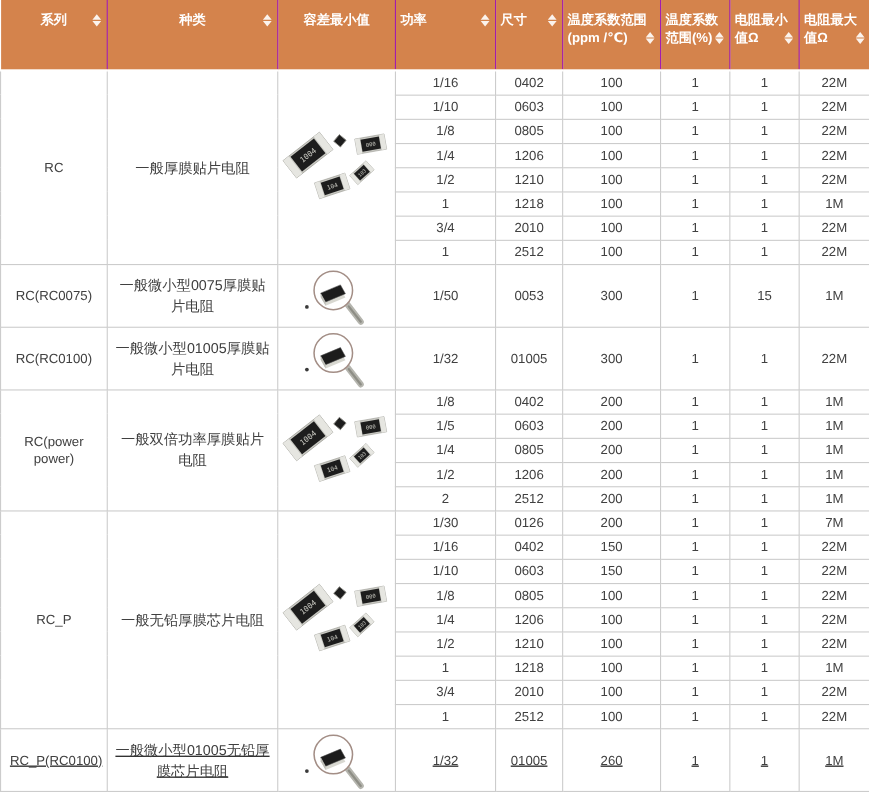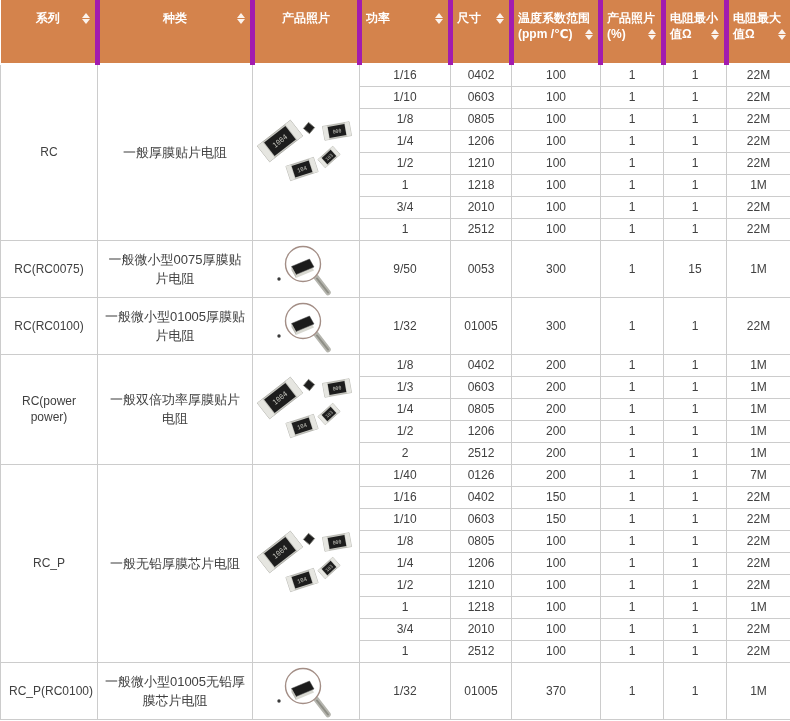--- a/index.html
+++ b/index.html
@@ -21,21 +21,21 @@
 
   thead th {
     background:#D4834C;
     color:#ffffff;
     font-size:12px;
     font-weight:bold;
     vertical-align:top;
     height:64px;
     padding:10px 4px 4px 4px;
     box-sizing:border-box;
-    border-right:5px solid #a21caf;
+    border-right:1px solid #a21caf;
     border-bottom:2px solid #ffffff;
     text-align:left;
     cursor:pointer;
   }
   thead th:last-child { border-right:none; }
   thead th.center { text-align:center; }
   .th-inner { position:relative; display:block; line-height:16px; }
   .sort-icon {
     position:absolute; right:1px; bottom:1px;
     width:8px; height:13px; display:inline-block;
@@ -52,21 +52,21 @@
     font-size:12px;
     color:#404040;
     text-align:center;
     vertical-align:middle;
     padding:0 2px;
     box-sizing:border-box;
     background:#ffffff;
   }
   tr.data-row   { height:22px; }
   tr.single-row { height:56px; }
-  tr.single-row.last { height:57px; }
+  tr.single-row.last { height:57px;text-decoration:underline; }
   td.series-cell { font-size:12px; padding:4px 8px; line-height:16px; }
   td.type-cell   { font-size:13px; padding:0 6px; line-height:19px; }
   td.photo-cell  { padding:0; }
   td.photo-cell svg { display:block; margin:0 auto; }
 </style>
 </head>
 <body>
 
 <div class="page">
   <table class="spec">
@@ -83,33 +83,33 @@
     </colgroup>
     <thead>
       <tr>
           <th class="center">
             <span class="th-inner"><span>系列</span><span class="sort-icon"></span></span>
           </th>
           <th class="center">
             <span class="th-inner"><span>种类</span><span class="sort-icon"></span></span>
           </th>
           <th class="center">
-            <span class="th-inner"><span>产品照片</span></span>
+            <span class="th-inner"><span>容差最小值</span></span>
           </th>
           <th>
             <span class="th-inner"><span>功率</span><span class="sort-icon"></span></span>
           </th>
           <th>
             <span class="th-inner"><span>尺寸</span><span class="sort-icon"></span></span>
           </th>
           <th>
             <span class="th-inner"><span>温度系数范围 (ppm /℃)</span><span class="sort-icon"></span></span>
           </th>
           <th>
-            <span class="th-inner"><span>产品照片(%)</span><span class="sort-icon"></span></span>
+            <span class="th-inner"><span>温度系数范围(%)</span><span class="sort-icon"></span></span>
           </th>
           <th>
             <span class="th-inner"><span>电阻最小值Ω</span><span class="sort-icon"></span></span>
           </th>
           <th>
             <span class="th-inner"><span>电阻最大值Ω</span><span class="sort-icon"></span></span>
           </th>
         </tr>
     </thead>
     <tbody>
@@ -230,21 +230,21 @@
     <line x1="52" y1="36" x2="64" y2="51.5" stroke="#b5b5ae" stroke-width="5.5" stroke-linecap="round"></line>
     <line x1="53" y1="37.5" x2="64" y2="51.5" stroke="#8e8e86" stroke-width="2" stroke-linecap="round"></line>
 
     <circle cx="39" cy="23" r="17.5" fill="#ffffff" stroke="#a38e86" stroke-width="1.4"></circle>
 
     <path d="M 27.5 29 L 45.5 21.5 L 50 29.5 L 32 37 Z" fill="#d8d8d1"></path>
     <path d="M 27.5 25.5 L 45.5 18 L 50 26 L 32 33.5 Z" fill="#1c1c1c" stroke="#4a4a4a" stroke-width="0.5"></path>
     <path d="M 27.5 25.5 L 27.5 29 L 32 37 L 32 33.5 Z" fill="#bdbdb6"></path>
   </svg>
 </td>
-          <td>9/50</td>
+          <td>1/50</td>
           <td>0053</td>
           <td>300</td>
           <td>1</td>
           <td>15</td>
           <td>1M</td>
         </tr>
         <tr class="single-row">
           <td class="series-cell" rowspan="1">RC(RC0100)</td>
           <td class="type-cell" rowspan="1">一般微小型01005厚膜贴片电阻</td>
           <td class="photo-cell" rowspan="1">
@@ -313,21 +313,21 @@
   </svg>
 </td>
           <td>1/8</td>
           <td>0402</td>
           <td>200</td>
           <td>1</td>
           <td>1</td>
           <td>1M</td>
         </tr>
         <tr class="data-row">
-          <td>1/3</td>
+          <td>1/5</td>
           <td>0603</td>
           <td>200</td>
           <td>1</td>
           <td>1</td>
           <td>1M</td>
         </tr>
         <tr class="data-row">
           <td>1/4</td>
           <td>0805</td>
           <td>200</td>
@@ -387,21 +387,21 @@
 
     <g transform="translate(48,60) rotate(-18)">
       <rect x="-14.5" y="-7.5" width="29" height="15" fill="#c9c9c3" stroke="#97978f" stroke-width="0.5"></rect>
       <rect x="-14.5" y="-7.5" width="4.8" height="15" fill="#e6e6e1"></rect>
       <rect x="9.7" y="-7.5" width="4.8" height="15" fill="#e6e6e1"></rect>
       <rect x="-9" y="-6" width="18" height="12" fill="#1d1d1d"></rect>
       <text x="0" y="2.2" font-size="5.5" fill="#c8c8c0" text-anchor="middle" font-family="'DejaVu Sans Mono',monospace">104</text>
     </g>
   </svg>
 </td>
-          <td>1/40</td>
+          <td>1/30</td>
           <td>0126</td>
           <td>200</td>
           <td>1</td>
           <td>1</td>
           <td>7M</td>
         </tr>
         <tr class="data-row">
           <td>1/16</td>
           <td>0402</td>
           <td>150</td>
@@ -478,20 +478,20 @@
 
     <circle cx="39" cy="23" r="17.5" fill="#ffffff" stroke="#a38e86" stroke-width="1.4"></circle>
 
     <path d="M 27.5 29 L 45.5 21.5 L 50 29.5 L 32 37 Z" fill="#d8d8d1"></path>
     <path d="M 27.5 25.5 L 45.5 18 L 50 26 L 32 33.5 Z" fill="#1c1c1c" stroke="#4a4a4a" stroke-width="0.5"></path>
     <path d="M 27.5 25.5 L 27.5 29 L 32 37 L 32 33.5 Z" fill="#bdbdb6"></path>
   </svg>
 </td>
           <td>1/32</td>
           <td>01005</td>
-          <td>370</td>
+          <td>260</td>
           <td>1</td>
           <td>1</td>
           <td>1M</td>
         </tr>
       </tbody>
   </table>
 </div>
 
 </body></html>

